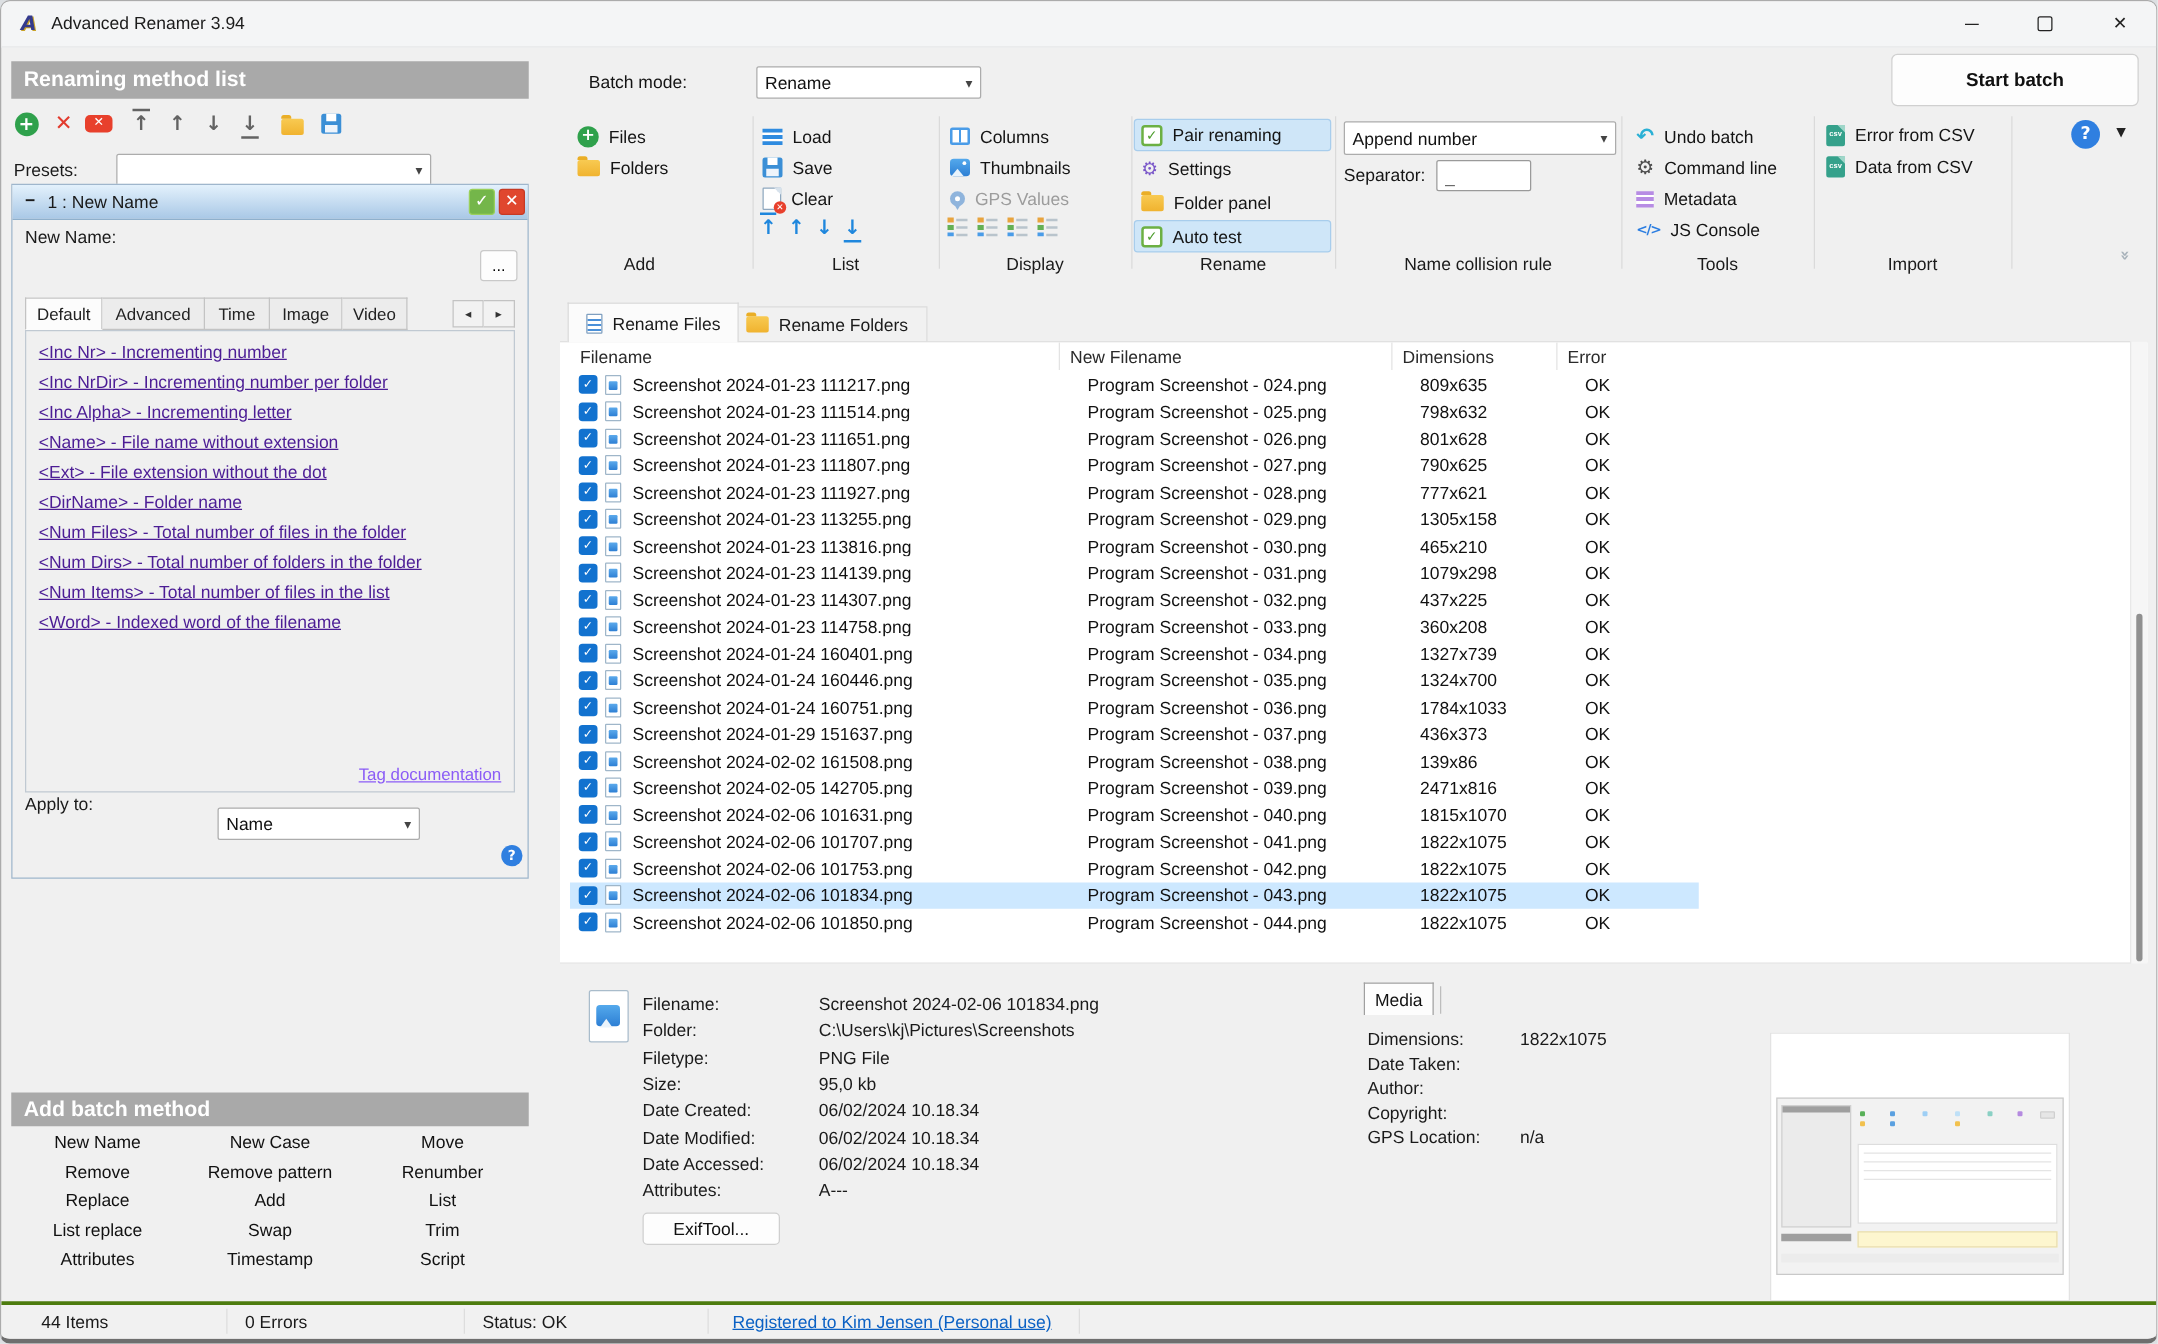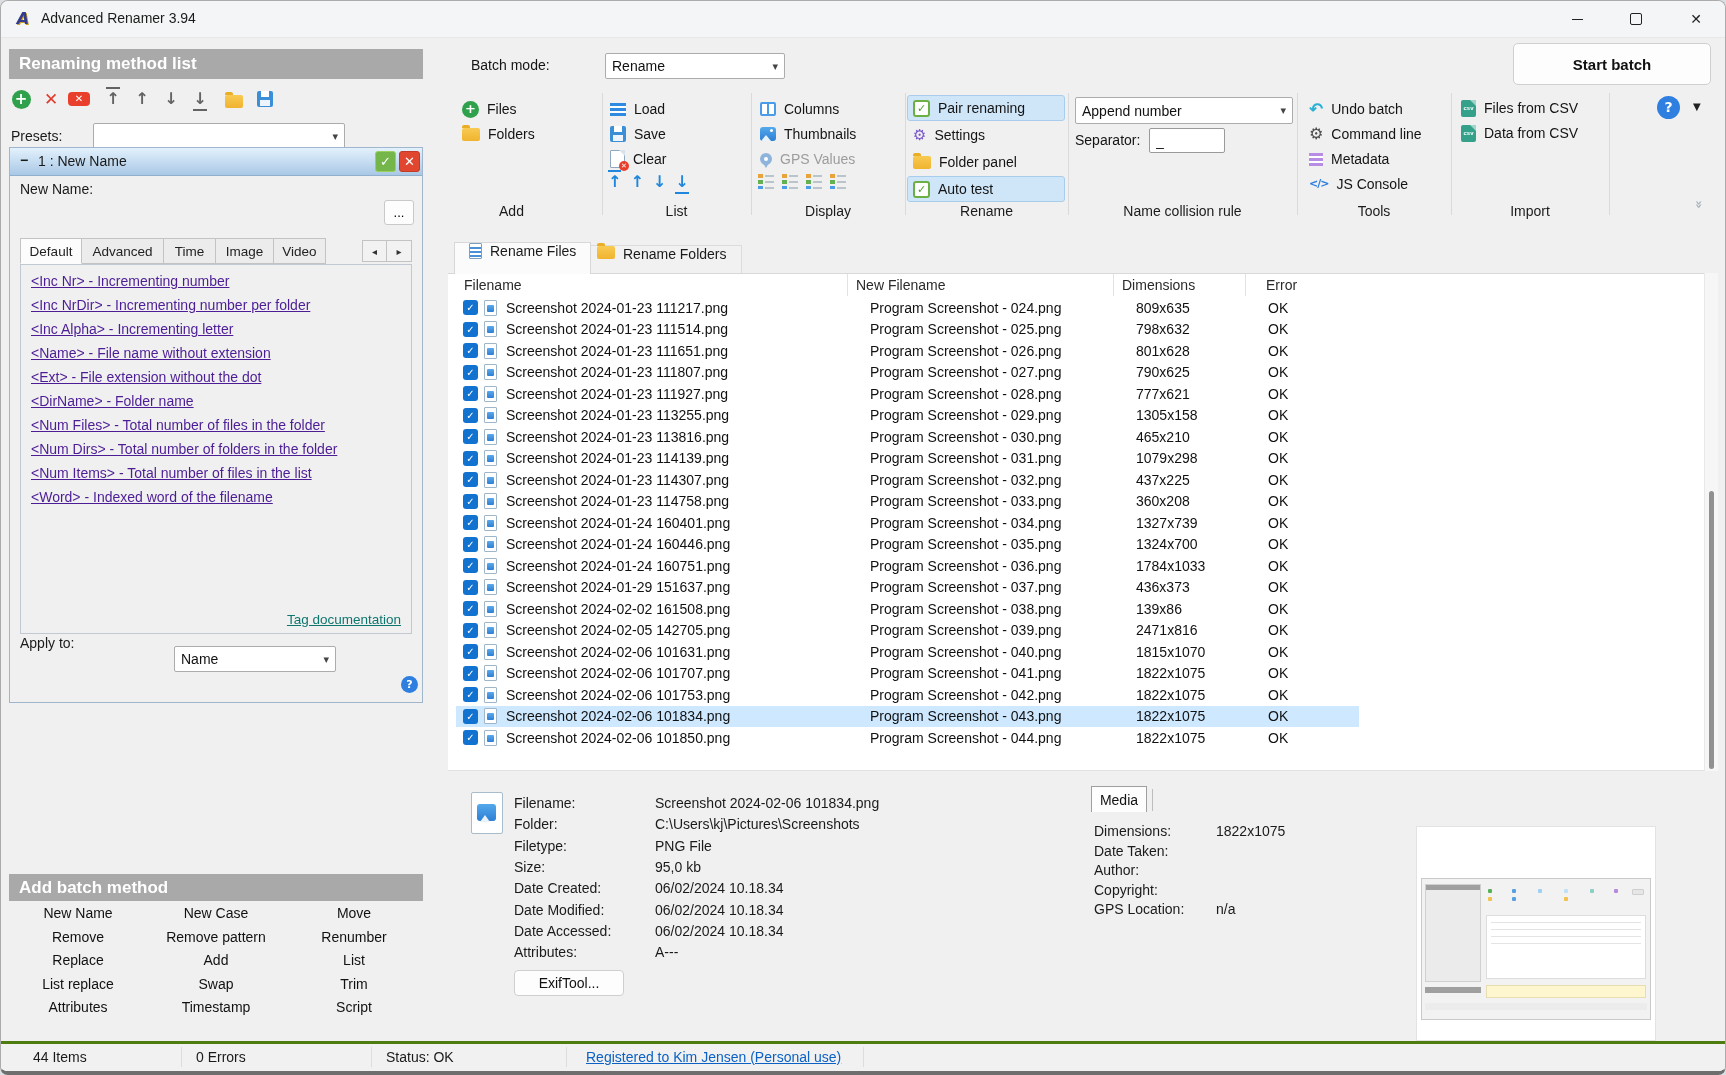--- a/index.html
+++ b/index.html
@@ -38,21 +38,21 @@
   .method-box{position:absolute;left:8px;top:146px;width:414px;height:556px;border:1px solid #9fb6cc;background:#f0f0f0;box-sizing:border-box}
   .method-hdr{position:absolute;left:0;top:0;right:0;height:27px;background:linear-gradient(#e3f1fc,#a9c8e6);border-bottom:1px solid #8fb0cc;font-size:14px;color:#1a1a1a;line-height:26px}
   .mh-btn{position:absolute;top:3px;width:21px;height:21px;border-radius:3px;display:flex;align-items:center;justify-content:center;font:700 13px "DejaVu Sans",sans-serif;color:#fff;box-sizing:border-box}
   .mh-check{left:365px;background:#74b64a;border:1px solid #9ad05a}
   .mh-close{left:389px;background:#e0472e;border:1px solid #c63a24}
   .mtab{height:26px;box-sizing:border-box;border:1px solid #c3c3c3;border-left:none;background:#ececec;font-size:13.5px;color:#222;display:flex;align-items:center;justify-content:center}
   .mtab.first{border-left:1px solid #c3c3c3}
   .mtab.active{background:#fcfcfc;border-bottom:1px solid #fcfcfc;font-weight:400}
   .tagbox{position:absolute;left:10px;top:116px;width:392px;height:370px;border:1px solid #c0c9d2;background:#f0f0f0;box-sizing:border-box;padding:8px 0 0 10px}
   .tag-link{display:block;font-size:14px;line-height:17px;margin-bottom:7px;color:#4c1d95;text-decoration:underline;cursor:pointer}
-  .tagdoc{position:absolute;right:10px;bottom:6px;font-size:13.5px;color:#0f766e;text-decoration:underline}
+  .tagdoc{position:absolute;right:10px;bottom:6px;font-size:13.5px;color:#8b5cf6;text-decoration:underline}
   .qcircle{border-radius:50%;background:#2f7fe0;color:#fff;text-align:center;font-family:"DejaVu Sans",sans-serif;font-weight:700}
   
   .bm-grid{position:absolute;left:8px;top:902px;width:414px;display:grid;grid-template-columns:138px 138px 138px;grid-auto-rows:23.5px}
   .bm-item{font-size:14px;color:#111;text-align:center;line-height:20px;cursor:pointer}
   
   .rlabel{font-size:14px;color:#141414}
   .ritem{position:absolute;display:flex;align-items:center;gap:8px;height:22px}
   .rcaption{position:absolute;top:202px;font-size:14px;color:#1a1a1a;text-align:center}
   .rsep{position:absolute;top:92px;height:122px;width:1px;background:#dadada}
   .opt-hl{position:absolute;left:906px;width:158px;height:26px;background:#cfe6f8;border:1px solid #a8cdec;border-radius:3px;box-sizing:border-box}
@@ -77,31 +77,31 @@
      linear-gradient(#b9c4cc 0 0) 7px 14px/9px 2px no-repeat}
   .ic-gear{font:15px "DejaVu Sans",sans-serif;color:#7a57c9;line-height:16px}
   .ic-gear.dark{color:#4d4d4d;font-size:16px}
   .ic-undo{font:700 17px/16px "DejaVu Sans",sans-serif;color:#2ab0d5}
   .ic-meta{width:14px;height:13px;background:linear-gradient(#b78ce4 0 3px,#fff 3px 5px,#b78ce4 5px 8px,#fff 8px 10px,#b78ce4 10px 13px)}
   .ic-code{font:700 11px/14px "DejaVu Sans",sans-serif;color:#2a7de1;letter-spacing:-1px}
   .ic-csv{position:relative;width:15px;height:17px;background:#35a18b;border-radius:2px;color:#fff;font:700 6px/17px "Liberation Sans",sans-serif;text-align:center}
   .ic-csv::before{content:"";position:absolute;right:0;top:0;border:3px solid #9fd6c9;border-left-color:transparent;border-bottom-color:transparent}
   .start-btn{position:absolute;left:1512px;top:42px;width:198px;height:42px;background:#fdfdfd;border:1px solid #d0d0d0;border-radius:5px;font-size:15px;font-weight:700;color:#111;display:flex;align-items:center;justify-content:center;box-sizing:border-box}
   
-  .ftab{position:absolute;display:flex;gap:8px;font-size:14px;color:#1a1a1a;box-sizing:border-box;padding:0 14px}
+  .ftab{position:absolute;display:flex;align-items:center;gap:8px;font-size:14px;color:#1a1a1a;box-sizing:border-box;padding:0 14px}
   .ftab.active{left:453px;top:241px;height:32px;background:#fbfbfb;border:1px solid #d8d8d8;border-bottom:none;z-index:3}
   .ftab.inactive{left:581px;top:244px;height:29px;background:#f1f1f1;border:1px solid #dcdcdc;z-index:1}
   .ic-doc{width:13px;height:16px;background:#fff;border:1px solid #7f9fc0;border-radius:1px;box-sizing:border-box;background:linear-gradient(#fff 0 3px,#4a90d9 3px 5px,#fff 5px 7px,#4a90d9 7px 9px,#fff 9px 11px,#4a90d9 11px 13px,#fff 13px)}
   .listarea{position:absolute;left:447px;top:272px;width:1270px;height:498px;background:#fff;border-top:1px solid #d8d8d8;border-bottom:1px solid #e2e2e2;box-sizing:border-box;z-index:2}
   .lheader{position:absolute;left:447px;top:273px;width:1257px;height:22px;display:flex;font-size:14px;color:#2a2a2a;z-index:4;background:#fff}
   .lheader .cell{box-sizing:border-box;line-height:22px}
   .h-name{width:399px;padding-left:16px}
   .h-new{width:266px;padding-left:8px;border-left:1px solid #e3e3e3}
   .h-dim{width:132px;padding-left:8px;border-left:1px solid #e3e3e3}
-  .h-err{flex:1;padding-left:20px;border-left:1px solid #e3e3e3}
+  .h-err{flex:1;padding-left:8px;border-left:1px solid #e3e3e3}
   #file-rows{position:absolute;left:455px;top:296px;width:903px;z-index:4}
   .frow{display:flex;align-items:center;height:21.5px;width:903px;padding-left:7px;box-sizing:border-box;font-size:14px;color:#111}
   .frow.selected{background:#cde8ff}
   .cb{width:15px;height:15px;background:#1272cf;border-radius:3px;color:#fff;font:700 10px/15px "DejaVu Sans",sans-serif;text-align:center;flex:none}
   .ficon{position:relative;width:13px;height:16px;background:#fff;border:1px solid #9fb6c9;border-radius:1px;margin-left:6px;flex:none;box-sizing:border-box}
   .ficon::before{content:"";position:absolute;left:2px;top:4px;width:7px;height:7px;border-radius:1px;background:linear-gradient(#5caaec,#2d7fd4)}
   .c-name{margin-left:9px;width:364px;white-space:nowrap;overflow:hidden}
   .c-new{width:266px;white-space:nowrap}
   .c-dim{width:132px}
   .c-err{flex:1}
@@ -360,21 +360,21 @@
       <span class="rlabel">Metadata</span>
     </div>
   <div class="ritem" style="left:1308px;top:172px">
       <span class="ic-code">&lt;/&gt;</span>
       <span class="rlabel">JS Console</span>
     </div>
   <div class="rcaption" style="left:1296px;width:154px">Tools</div>
 
   <div class="ritem" style="left:1460px;top:96px">
       <span class="ic-csv">csv</span>
-      <span class="rlabel">Files from CSV</span>
+      <span class="rlabel">Error from CSV</span>
     </div>
   <div class="ritem" style="left:1460px;top:121px">
       <span class="ic-csv">csv</span>
       <span class="rlabel">Data from CSV</span>
     </div>
   <div class="rcaption" style="left:1450px;width:158px">Import</div>
 
   <div class="qcircle" style="position:absolute;left:1656px;top:95px;width:23px;height:23px;font-size:14px;line-height:23px">?</div>
   <div class="abs" style="left:1692px;top:100px;font:10px 'DejaVu Sans',sans-serif;color:#222">▼</div>
   <div class="collapse-ribbon">»</div>

